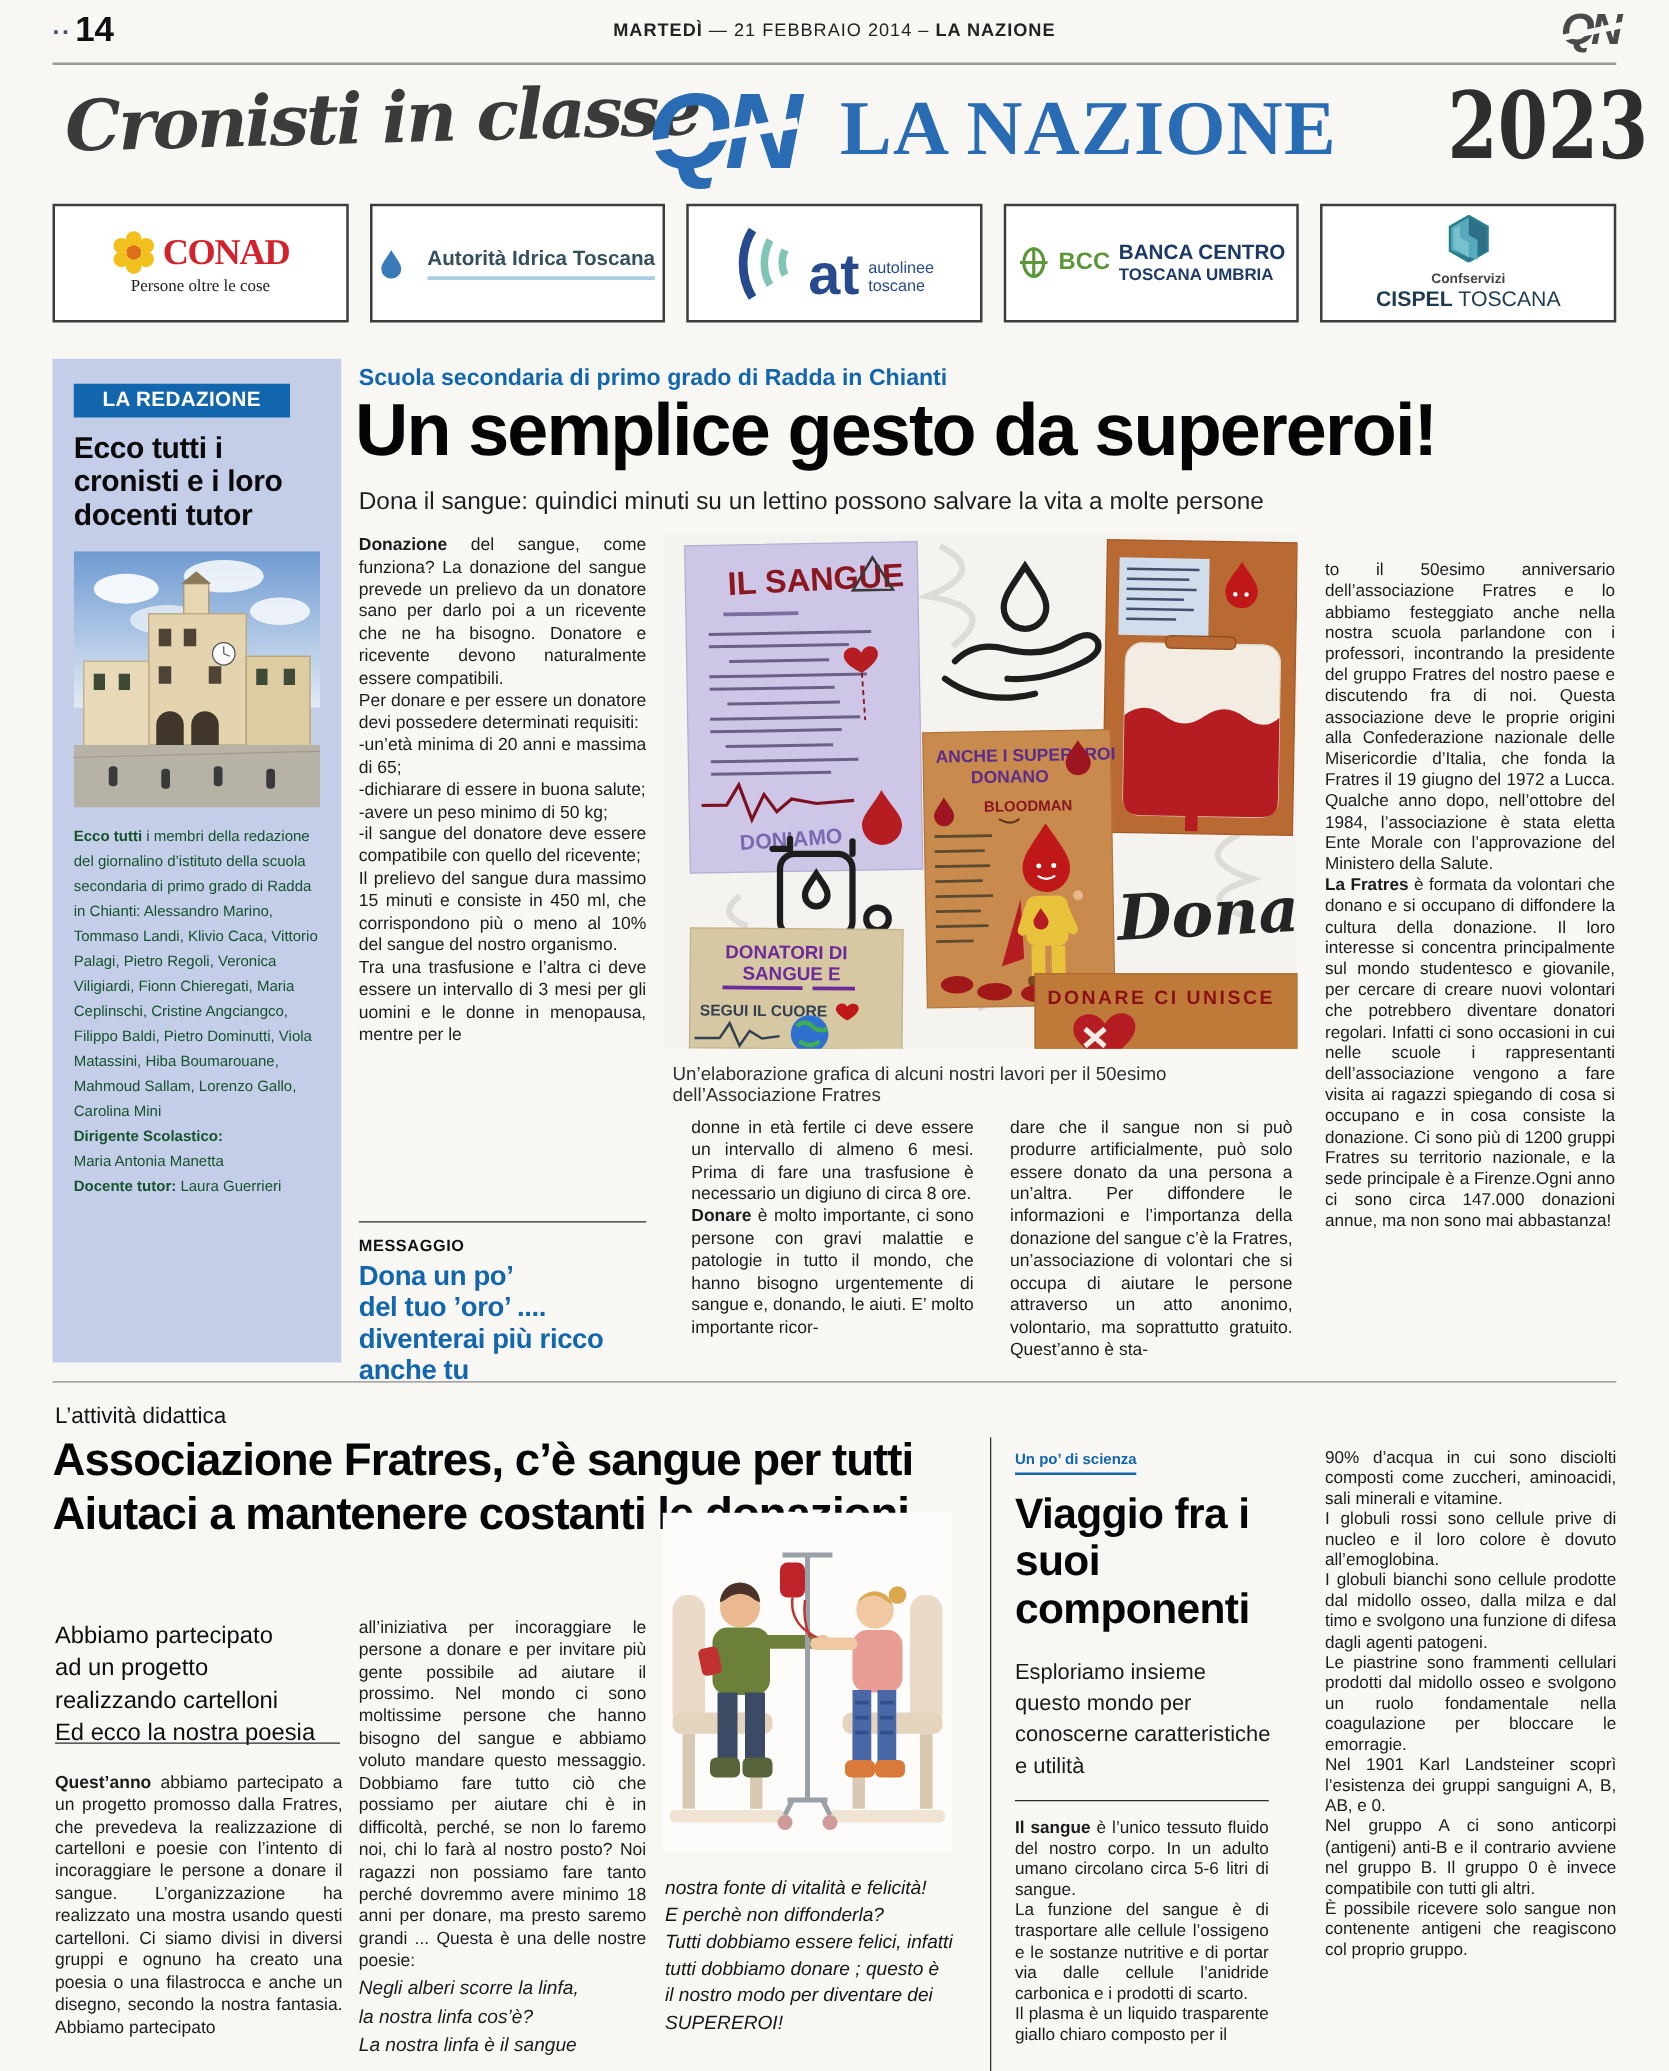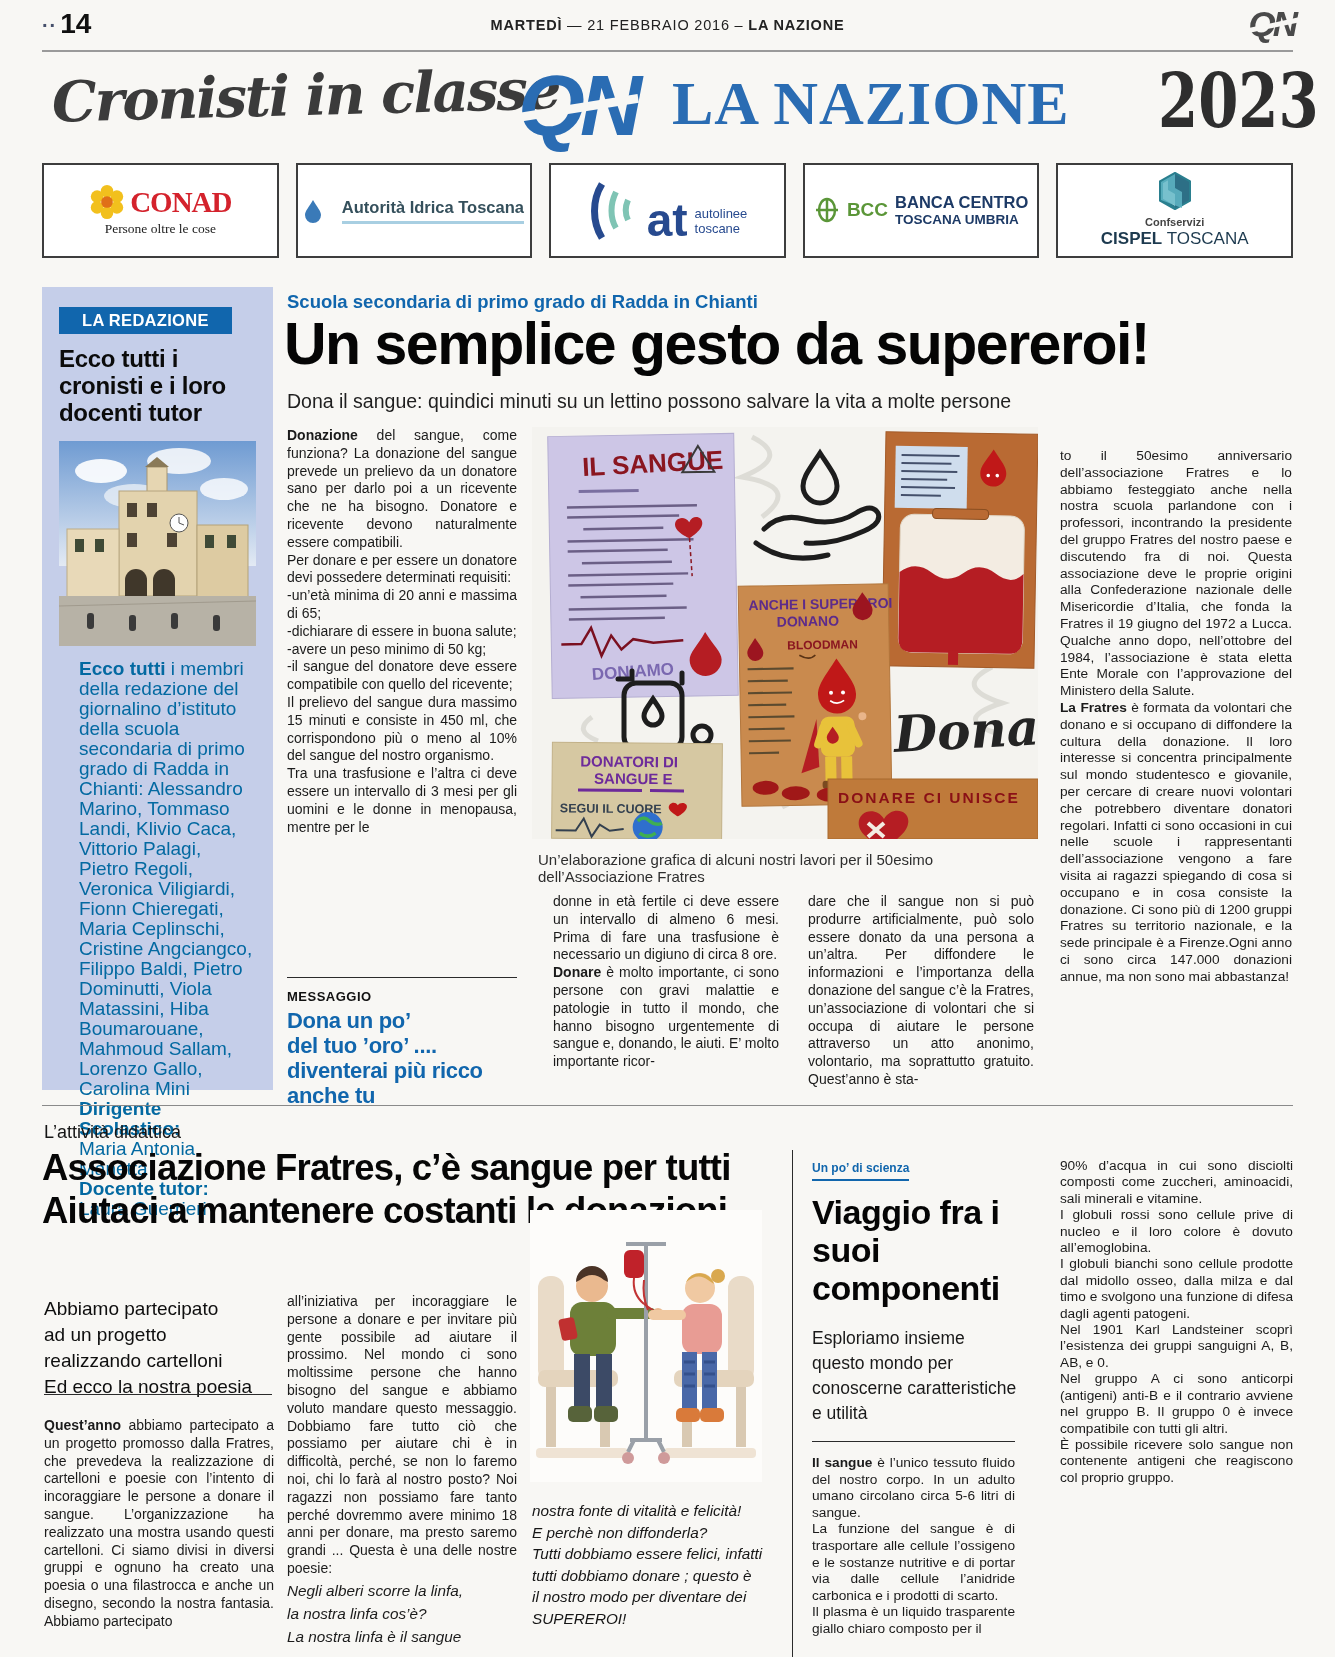--- a/index.html
+++ b/index.html
@@ -60,21 +60,21 @@
   .cispel-small { font-size:11px; color:#444; margin-top:2px;font-weight:bold; }
   .cispel-name { font-size:17px; margin-top:1px; }
   .cispel-name b { font-weight:900; }
 
   
   #sidebar { left:42px; top:287px; width:231px; height:803px; background:#c5cee9; padding:20px 17px; }
   .badge { display:inline-block; background:#1166ad; color:#fff; font-weight:bold;
            font-size:16.5px; padding:4px 23px; letter-spacing:.3px; }
   #sidebar h2 { font-size:24px; line-height:1.12; margin-top:12px; color:#0b0b0b; letter-spacing:-.3px; }
   .sb-photo { margin-top:14px; display:block; }
-  .sb-body { margin-top:13px; font-size:19px; line-height:20px; color:#0369a1;margin-left:20px; }
+  .sb-body { margin-top:13px; font-size:12px; line-height:20px; color:#14532d; }
 
   
   .kicker { color:#1166ad; font-weight:bold; }
   #kicker { left:287px; top:291px; font-size:18.5px; }
   #headline { left:284px; top:310px; font-size:59px; font-weight:800; color:#050505;
               letter-spacing:-1.5px; white-space:nowrap; }
   #subhead { left:287px; top:390px; font-size:19.5px; color:#1f1f1f; }
 
   .body-text { font-size:14px; line-height:17.8px; text-align:justify; color:#1b1b1b; }
   .body-text p { margin:0; }
@@ -122,21 +122,21 @@
           font-size:13.7px; line-height:16.4px; }
 </style>
 </head>
 <body>
 
 <div class="abs" id="pagenum">
   <span class="dots">..</span><span>14</span>
 </div>
 <div class="abs" id="dateline">
   <span class="b">MARTEDÌ</span>
-  <span>— 21 FEBBRAIO 2016 –</span>
+  <span>— 21 FEBBRAIO 2014 –</span>
   <span class="b">LA NAZIONE</span>
 </div>
 <div class="abs" id="qn-small">QN</div>
 <div class="abs rule-top"></div>
 
 <div class="abs" id="script-title">Cronisti in classe</div>
 <div class="abs" id="qn-big">QN</div>
 <div class="abs" id="brand-big">LA NAZIONE</div>
 <div class="abs" id="year-big">2023</div>
 
@@ -507,16 +507,17 @@
     <p><b class="lead">Il sangue</b><span> è l’unico tessuto fluido del nostro corpo. In un adulto umano circolano circa 5-6 litri di sangue.</span></p>
     <p>La funzione del sangue è di trasportare alle cellule l’ossigeno e le sostanze nutritive e di portar via dalle cellule l’anidride carbonica e i prodotti di scarto.</p>
     <p>Il plasma è un liquido trasparente giallo chiaro composto per il</p>
   </div>
 </div>
 
 <div class="abs body-text" id="colE">
   <p>90% d’acqua in cui sono disciolti composti come zuccheri, aminoacidi, sali minerali e vitamine.</p>
   <p>I globuli rossi sono cellule prive di nucleo e il loro colore è dovuto all’emoglobina.</p>
   <p>I globuli bianchi sono cellule prodotte dal midollo osseo, dalla milza e dal timo e svolgono una funzione di difesa dagli agenti patogeni.</p>
+  <p>Le piastrine sono frammenti cellulari prodotti dal midollo osseo e svolgono un ruolo fondamentale nella coagulazione per bloccare le emorragie.</p>
   <p>Nel 1901 Karl Landsteiner scoprì l’esistenza dei gruppi sanguigni A, B, AB, e 0.</p>
   <p>Nel gruppo A ci sono anticorpi (antigeni) anti-B e il contrario avviene nel gruppo B. Il gruppo 0 è invece compatibile con tutti gli altri.</p>
   <p>È possibile ricevere solo sangue non contenente antigeni che reagiscono col proprio gruppo.</p>
 </div>
 
 </body></html>

